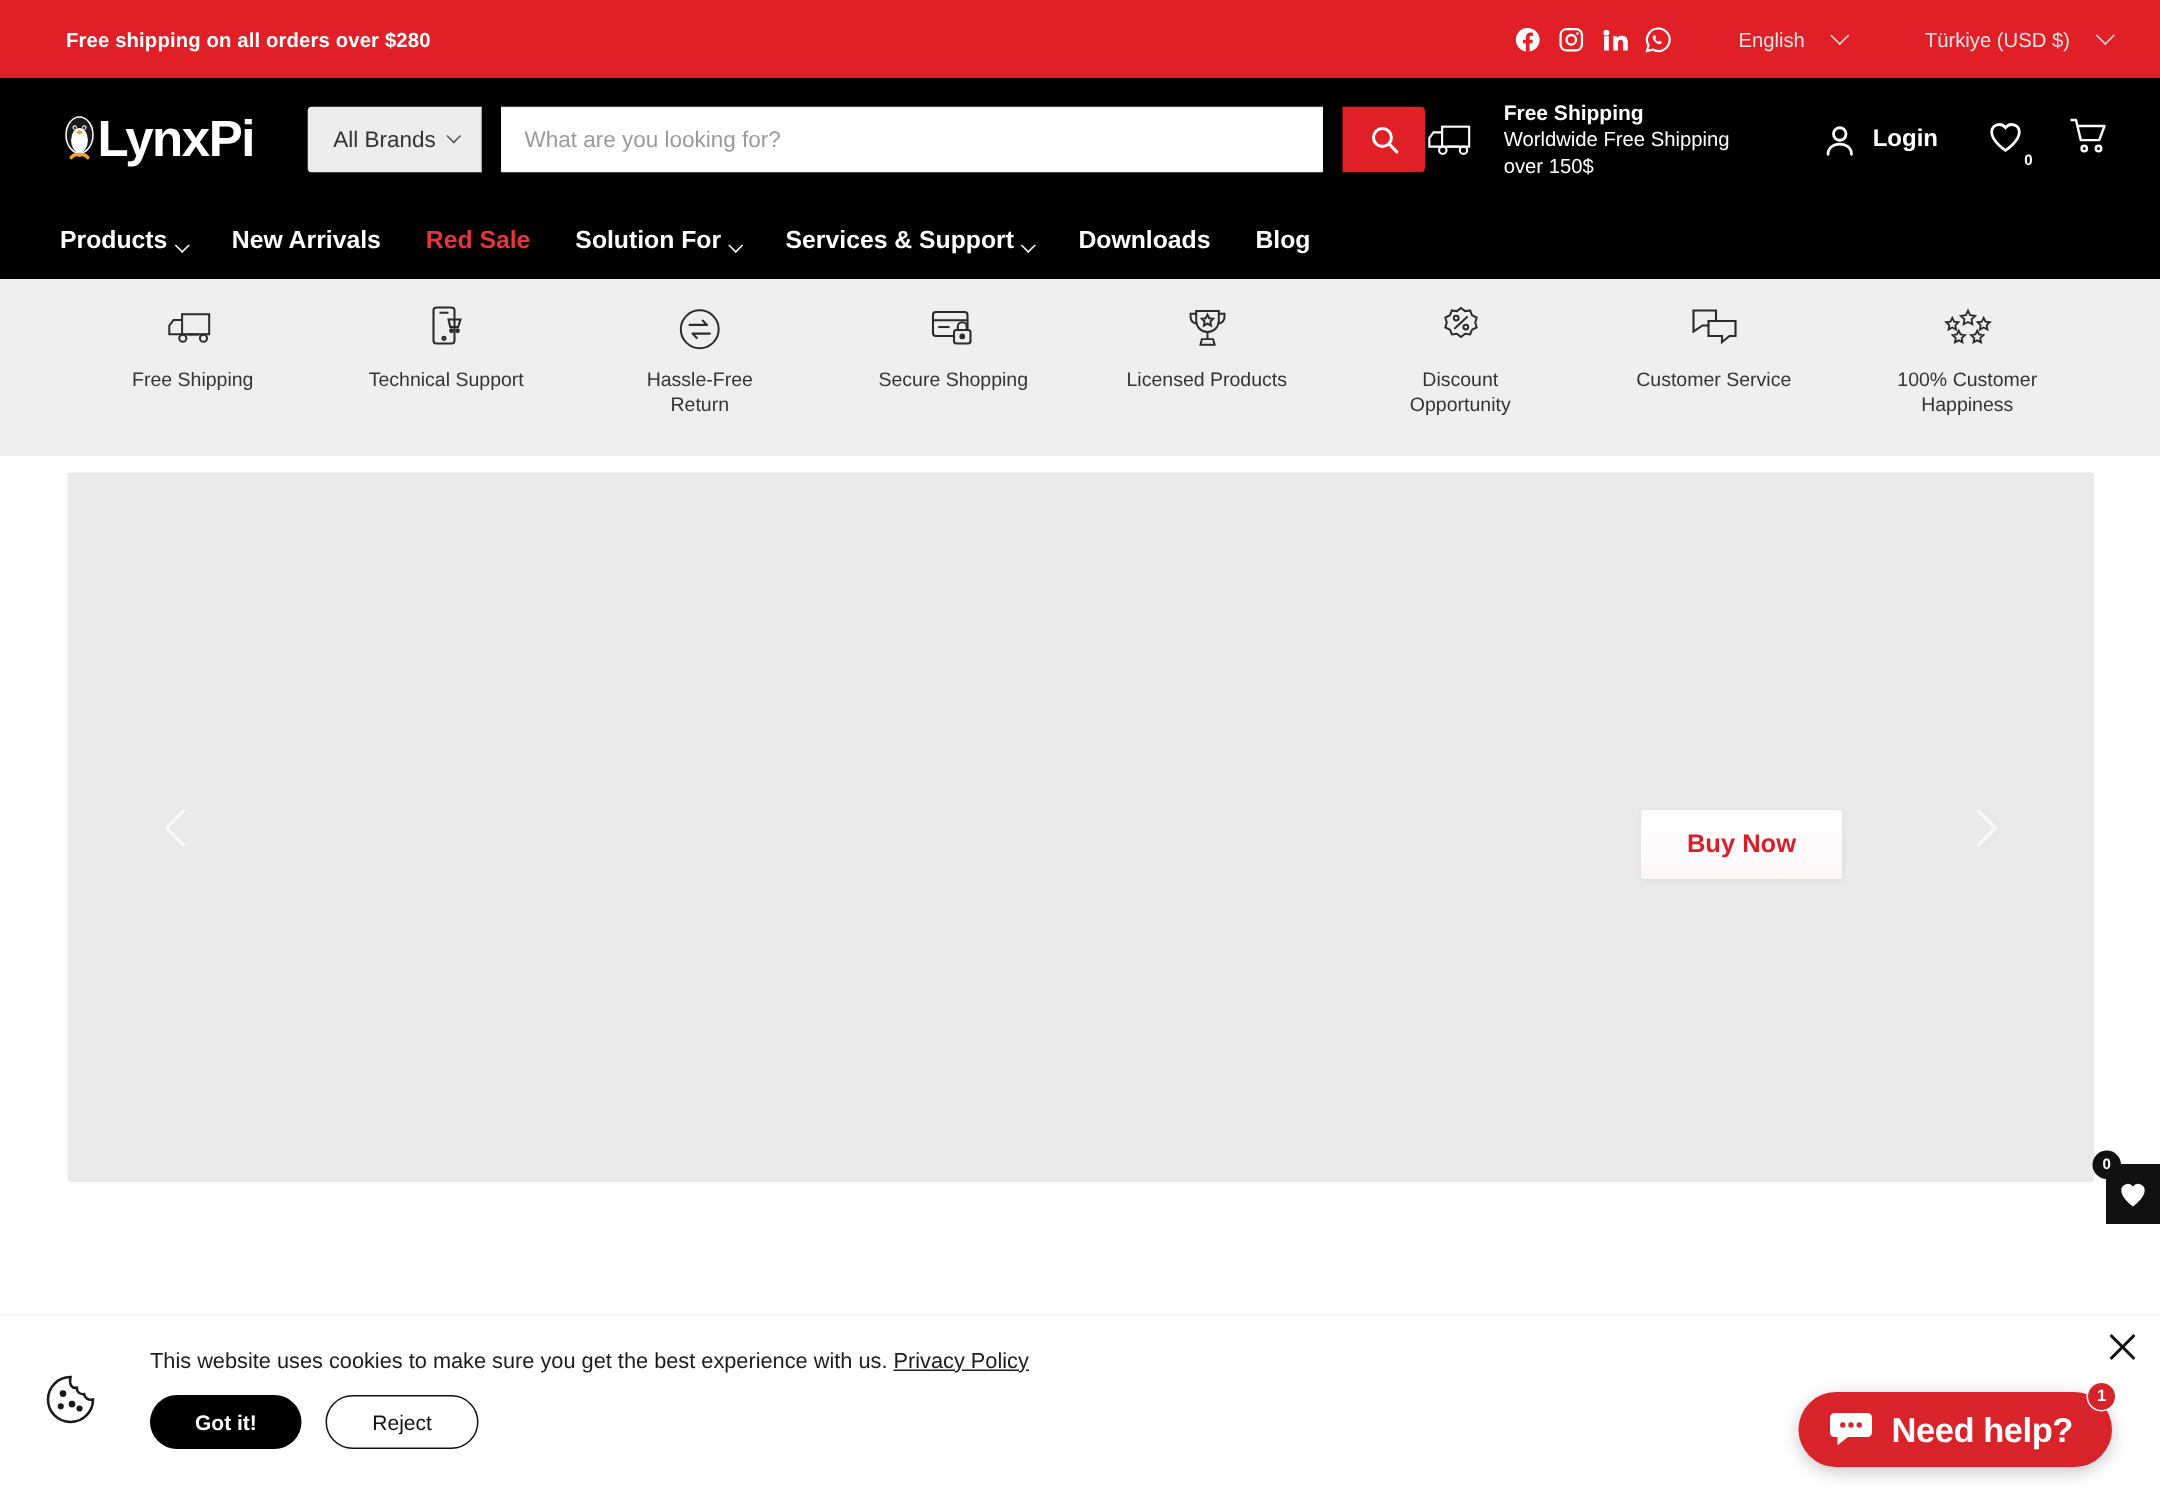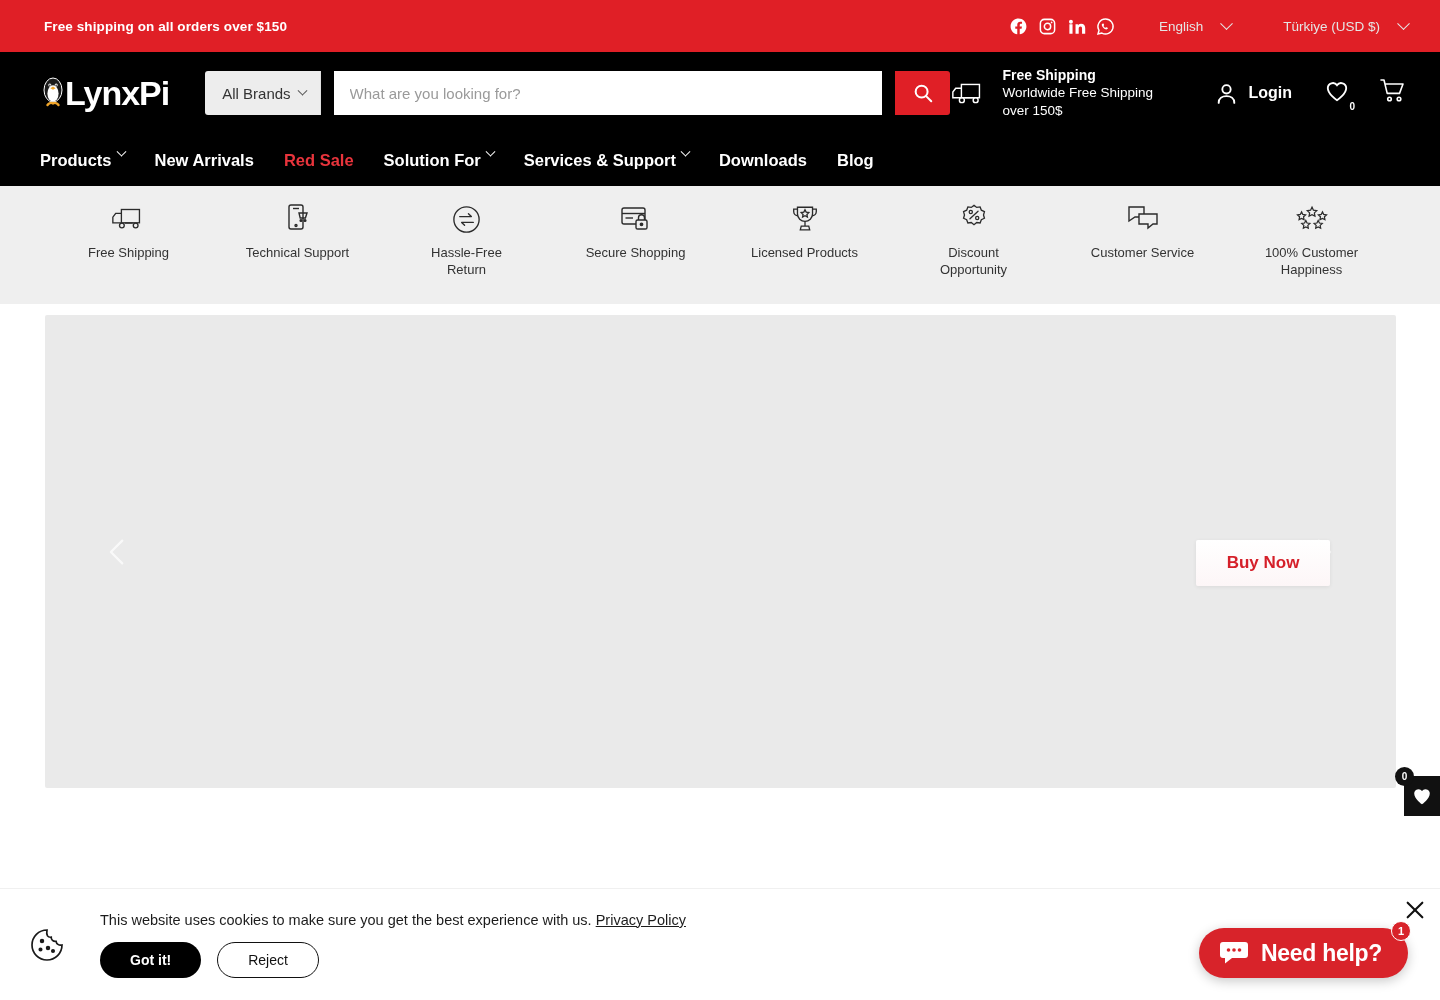--- a/index.html
+++ b/index.html
@@ -99,21 +99,21 @@
 
   
   .nav {
     background: #000000;
     display: flex; align-items: center; gap: 30px;
     padding: 0 40px;
     height: 52px;
   }
   .nav-item {
     color: #ffffff; font-size: 16.5px; font-weight: 700;
-    display: flex; align-items: flex-start; gap: 6px; cursor: pointer;
+    display: flex; align-items: flex-end; gap: 6px; cursor: pointer;
     white-space: nowrap;
   }
   .nav-item.sale { color: #e8343c; }
   .nav-item .chev { width: 7px; height: 7px; border-width: 1.7px; }
 
   
   .features {
     background: #efefef;
     height: 118px;
     display: flex;
@@ -142,21 +142,21 @@
   .hero-arrow {
     position: absolute; top: 50%; transform: translateY(-50%);
     width: 42px; height: 42px;
     color: rgba(255,255,255,.72);
     cursor: pointer;
     display: flex; align-items: center; justify-content: center;
   }
   .hero-arrow.prev { left: 52px; }
   .hero-arrow.next { right: 52px; }
   .buy-now {
-    position: absolute; left: 1151px; top: 225px;
+    position: absolute; left: 1049px; top: 225px;
     width: 134px; height: 46px;
     background: linear-gradient(180deg,#ffffff 0%, #fdf6f7 100%);
     border: none; border-radius: 2px;
     color: #d5202a; font-size: 17px; font-weight: 700;
     font-family: "Liberation Sans", sans-serif;
     cursor: pointer;
     box-shadow: 0 1px 4px rgba(0,0,0,.07);
   }
 
   
@@ -170,21 +170,21 @@
   .float-wish .badge {
     position: absolute; top: -9px; left: -9px;
     width: 19px; height: 19px; border-radius: 50%;
     background: #111; color: #fff;
     font-size: 10px; font-weight: 700;
     display: flex; align-items: center; justify-content: center;
   }
 
   
   .cookie {
-    position: absolute; left: 0; bottom: 0; width: 1440px; height: 112px;
+    position: absolute; left: 0; bottom: 12px; width: 1440px; height: 112px;
     background: #ffffff;
     border-top: 1px solid #f0f0f0;
     display: flex; align-items: center;
     padding: 0 28px;
   }
   .cookie-ic { width: 38px; height: 38px; color: #1a1a1a; flex: none; margin-right: 34px; }
   .cookie-body { display: flex; flex-direction: column; gap: 14px; }
   .cookie-text { font-size: 14.5px; color: #1c1c1c; }
   .cookie-text a { color: #1c1c1c; text-decoration: underline; cursor: pointer; }
   .cookie-btns { display: flex; gap: 16px; }
@@ -220,21 +220,21 @@
     width: 20px; height: 20px; border-radius: 50%;
     background: #d8232a; border: 1.5px solid #fff; color: #fff;
     font-size: 11px; font-weight: 700;
     display: flex; align-items: center; justify-content: center;
   }
 </style>
 </head>
 <body>
 
 <div class="announce">
-  <div class="announce-text">Free shipping on all orders over $150</div>
+  <div class="announce-text">Free shipping on all orders over $280</div>
   <div class="announce-right">
     <div class="social-wrap">
       <span>
         <svg class="social-ic" viewBox="0 0 24 24" fill="currentColor">
             <path d="M12 2C6.48 2 2 6.48 2 12c0 5 3.66 9.13 8.44 9.88v-6.99H7.9V12h2.54V9.8c0-2.5 1.49-3.89 3.77-3.89 1.09 0 2.24.2 2.24.2v2.46h-1.26c-1.24 0-1.63.77-1.63 1.56V12h2.78l-.45 2.89h-2.33v6.99C18.34 21.13 22 17 22 12c0-5.52-4.48-10-10-10z"></path>
           </svg>
       </span>
       <span>
         <svg class="social-ic" viewBox="0 0 24 24" fill="none" stroke="currentColor" stroke-width="1.9">
             <rect x="3" y="3" width="18" height="18" rx="5"></rect>

